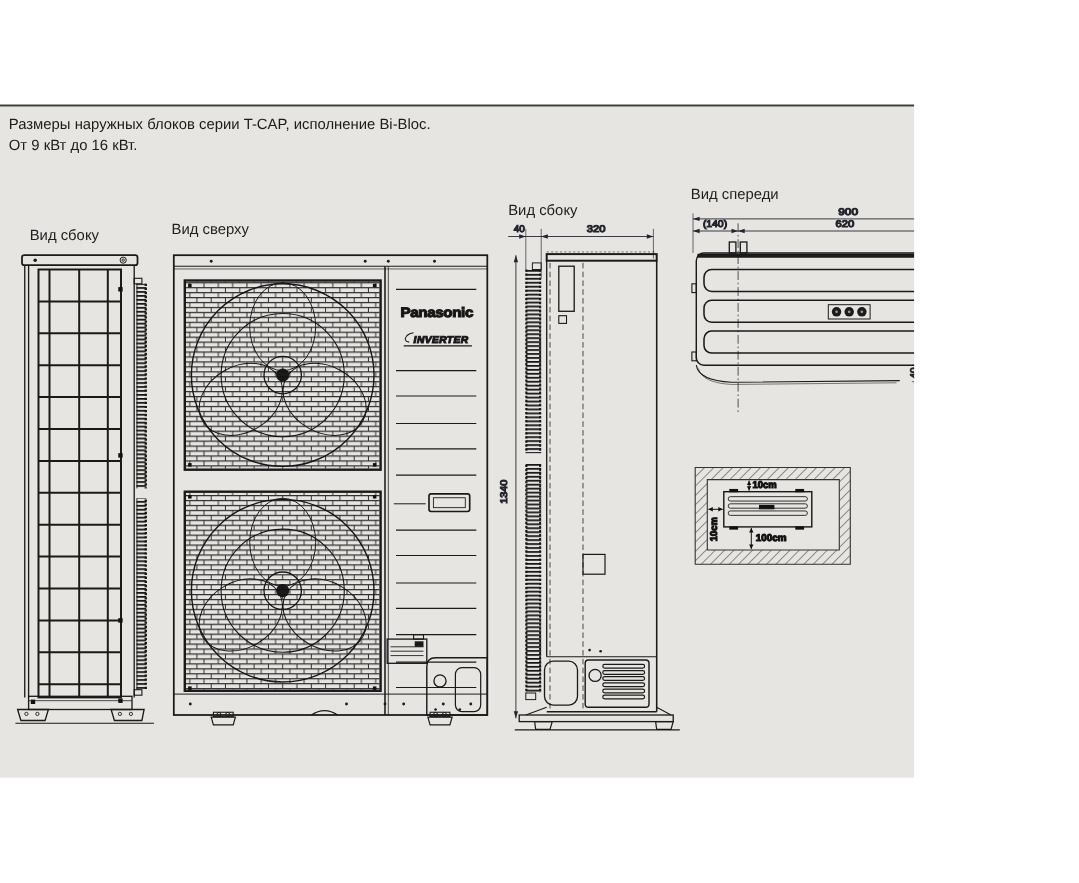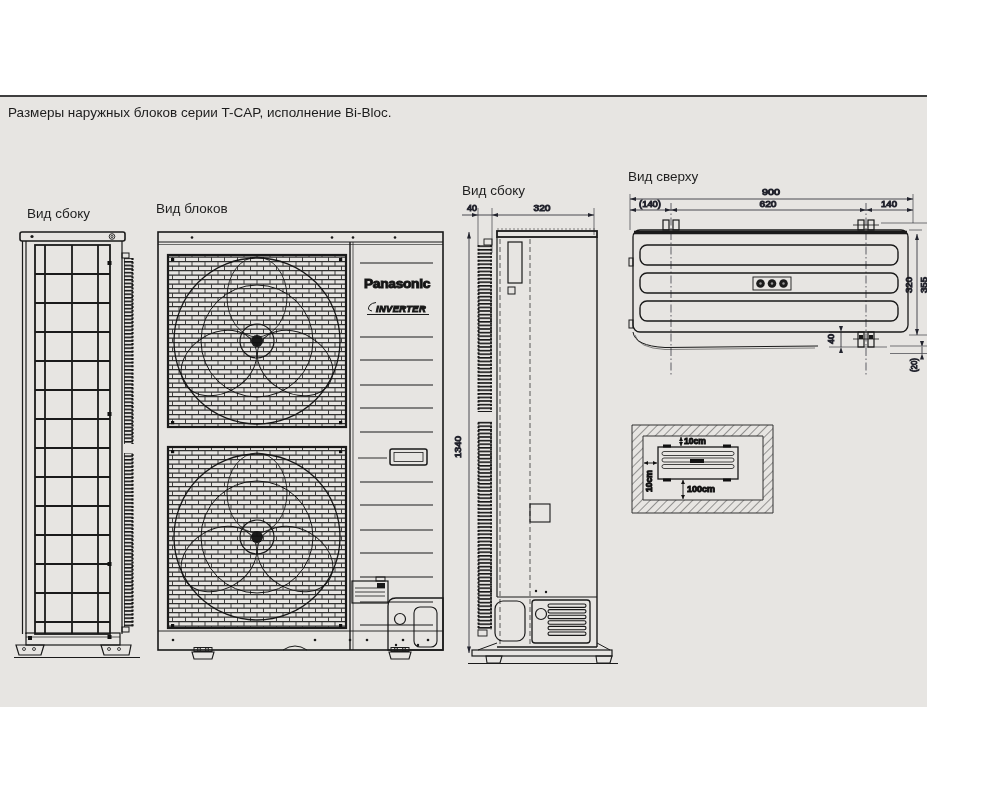--- a/index.html
+++ b/index.html
@@ -1,16 +1,16 @@
 <!DOCTYPE html>
 <html><head>
 <meta charset="utf-8">
 <style>
   html,body{margin:0;padding:0;background:#fff;}
-  .canvas{position:relative;width:927px;height:803px;background:#ffffff;
+  .canvas{position:relative;width:831px;height:803px;background:#ffffff;
           font-family:"Liberation Sans",sans-serif;overflow:hidden;}
   .top-rule{position:absolute;left:0;top:95px;width:981px;height:2px;background:#3f3f3f;}
   .band{position:absolute;left:0;top:97px;width:981px;height:610px;background:#e7e5e2;}
   .heading{position:absolute;left:8px;top:103px;font-size:13.5px;line-height:19px;color:#1c1c1c;}
   .view-label{position:absolute;font-size:13.5px;color:#1f1f1f;white-space:nowrap;}
   .units-note{position:absolute;left:944px;top:654px;font-size:8px;color:#3c3550;margin-top:24px;}
   svg{position:absolute;overflow:visible;}
   svg text{font-family:"Liberation Sans",sans-serif;}
   .dim{font-size:8.8px;fill:#20222c;}
   .clr{font-size:9px;font-weight:700;fill:#15151a;}
@@ -20,26 +20,27 @@
 </head>
 <body>
 
 <div class="canvas">
 
   <div class="top-rule"></div>
   <div class="band"></div>
 
   <div class="heading" style="left:8px;top:103px;">
     <div>Размеры наружных блоков серии T-CAP, исполнение Bi-Bloc.</div>
+    <div>От 9 кВт до 16 кВт.</div>
   </div>
 
   <div class="view-label" style="left:27px;top:206px;">Вид сбоку</div>
-  <div class="view-label" style="left:156px;top:201px;">Вид блоков</div>
+  <div class="view-label" style="left:156px;top:201px;">Вид сверху</div>
   <div class="view-label" style="left:462px;top:183px;">Вид сбоку</div>
-  <div class="view-label" style="left:628px;top:169px;">Вид сверху</div>
+  <div class="view-label" style="left:628px;top:169px;">Вид спереди</div>
 
   <svg style="left:12px;top:225px;" width="135" height="445" viewBox="0 0 135 445">
     <defs>
       <pattern id="pA-fins" width="10" height="3.6" patternUnits="userSpaceOnUse">
         <rect width="10" height="1.6" fill="#161616"></rect>
       </pattern>
     </defs>
     <g stroke="#1a1a1a" fill="none">
       <rect x="8" y="7" width="105" height="9" rx="2" stroke-width="1.6"></rect>
       <circle cx="20" cy="11.5" r="1.6" fill="#1a1a1a" stroke="none"></circle>

